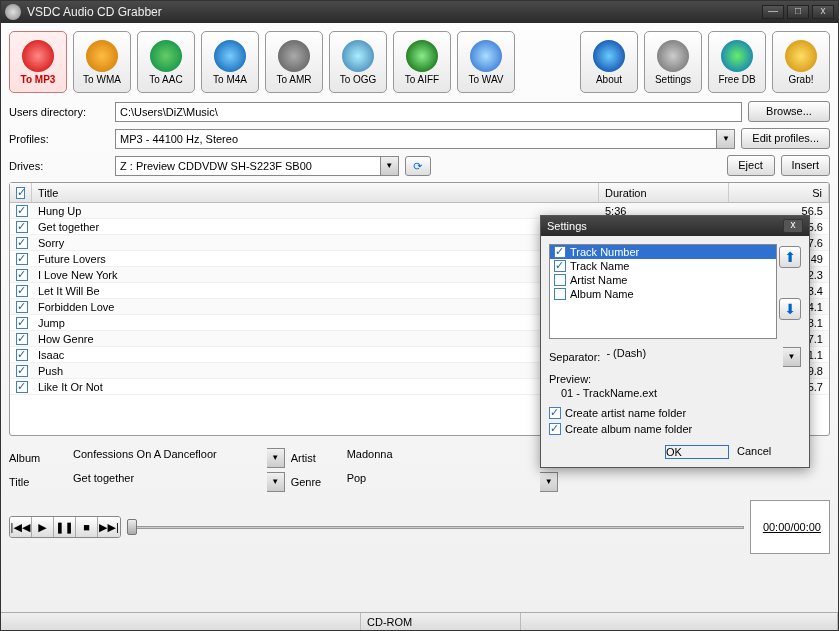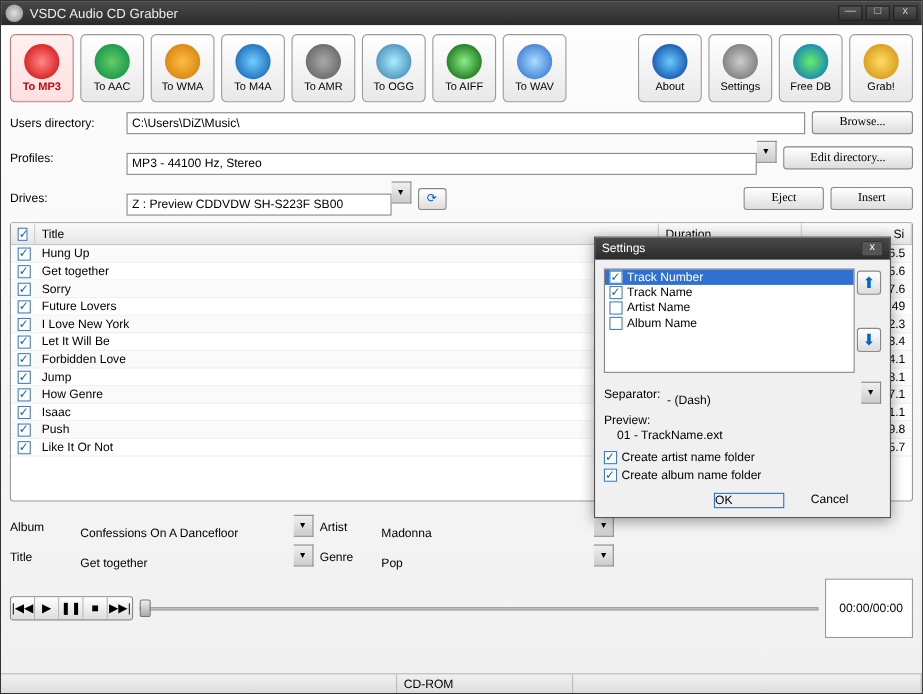--- a/index.html
+++ b/index.html
@@ -13,23 +13,23 @@
 .toolbar { display: flex; gap: 6px; margin-bottom: 8px; }
 .toolbtn { width: 58px; height: 62px; border: 1px solid #999; border-radius: 5px; background: linear-gradient(#fff,#e8e8e8); display: flex; flex-direction: column; align-items: center; justify-content: center; cursor: pointer; padding: 2px; }
 .toolbtn.selected { border: 1px solid #c77; background: linear-gradient(#fff0f0,#ffe0e0); }
 .toolbtn .ticon { width: 32px; height: 32px; border-radius: 50%; margin-bottom: 2px; }
 .toolbtn .tlabel { font-size: 10px; text-align: center; }
 .toolbtn.selected .tlabel { color: #c00; font-weight: bold; }
 .toolspacer { flex: 1; }
 .formrow { display: flex; align-items: center; margin-bottom: 6px; gap: 6px; }
 .formrow .lbl { width: 100px; }
 .formrow .field { flex: 1; height: 20px; border: 1px solid #888; background: #fff; padding: 2px 4px; display: flex; align-items: center; }
-.formrow .btn { height: 21px; padding: 0 24px; border: 1px solid #888; background: linear-gradient(#fff,#ddd); border-radius: 3px; cursor: pointer; min-width: 82px; text-align: center; line-height: 19px; font-family: Liberation Serif, serif; }
+.formrow .btn { height: 21px; padding: 0 10px; border: 1px solid #888; background: linear-gradient(#fff,#ddd); border-radius: 3px; cursor: pointer; min-width: 82px; text-align: center; line-height: 19px; }
 .combo { flex: 1; display: flex; }
-.combo .field { flex: 1; margin-top: 11px; }
+.combo .field { flex: 1; }
 .combo .dropbtn { width: 18px; height: 20px; border: 1px solid #888; border-left: none; background: linear-gradient(#f0f0f0,#ccc); text-align: center; line-height: 18px; cursor: pointer; font-size: 8px; }
 .refreshbtn { width: 26px; height: 20px; border: 1px solid #888; background: linear-gradient(#fff,#ddd); border-radius: 3px; cursor: pointer; text-align: center; line-height: 18px; color: #06c; }
 .btn.sm { min-width: 48px; }
 .trackpanel { border: 1px solid #999; background: #fff; border-radius: 3px; margin-top: 4px; }
 .trackhead { display: flex; background: linear-gradient(#fafafa,#e5e5e5); border-bottom: 1px solid #bbb; height: 20px; align-items: center; }
 .trackhead .th { padding: 0 6px; border-right: 1px solid #ccc; height: 100%; display: flex; align-items: center; }
 .th-chk { width: 22px; justify-content: center; }
 .th-title { flex: 1; }
 .th-dur { width: 130px; }
 .th-size { width: 100px; text-align: right; justify-content: flex-end; }
@@ -45,21 +45,21 @@
 .chk.checked::after { content: "✓"; position: absolute; left: 0; top: -2px; font-size: 11px; color: #2060a0; }
 .tagform { display: grid; grid-template-columns: 58px 1fr 50px 1fr 48px 1fr; gap: 4px 6px; margin-top: 12px; align-items: center; }
 .tagform .c { display: flex; }
 .playbar { display: flex; align-items: center; margin-top: 8px; gap: 6px; }
 .playbtns { display: flex; border: 1px solid #888; border-radius: 3px; overflow: hidden; }
 .pbtn { width: 22px; height: 20px; background: linear-gradient(#fff,#ddd); border-right: 1px solid #aaa; text-align: center; line-height: 20px; cursor: pointer; font-size: 11px; }
 .pbtn:last-child { border-right: none; }
 .slider { flex: 1; height: 20px; position: relative; display: flex; align-items: center; }
 .slider .track { height: 3px; background: #ccc; flex: 1; border: 1px solid #999; }
 .slider .thumb { width: 10px; height: 16px; background: linear-gradient(#eee,#aaa); border: 1px solid #777; position: absolute; left: 0; border-radius: 2px; }
-.timebox { border: 1px solid #999; padding: 20px 8px; background: #fff; min-width: 80px; text-align: right; }
+.timebox { border: 1px solid #999; padding: 20px 8px; background: #fff; min-width: 80px; text-align: right; text-decoration: underline; }
 .statusbar { height: 18px; background: linear-gradient(#f0f0f0,#ddd); border-top: 1px solid #aaa; display: flex; align-items: center; }
 .statusbar .cell { border-right: 1px solid #bbb; padding: 0 6px; height: 100%; display: flex; align-items: center; }
 .statusbar .spacer { flex: 1; }
 
 
 .dialog { position: absolute; left: 540px; top: 215px; width: 270px; border: 1px solid #555; background: #f0f0f0; box-shadow: 0 3px 12px rgba(0,0,0,0.4); z-index: 10; }
 .dtitle { background: linear-gradient(#4a4a4a,#2a2a2a); color: #fff; height: 20px; display: flex; align-items: center; padding: 0 6px; font-size: 11px; }
 .dtitle .dx { margin-left: auto; width: 20px; height: 14px; background: #555; border: 1px solid #333; text-align: center; line-height: 10px; cursor: pointer; font-size: 10px; border-radius: 2px; }
 .dbody { padding: 8px; }
 .dbody .dlabel { margin-bottom: 6px; }
@@ -67,21 +67,21 @@
 .dlist { flex: 1; border: 1px solid #888; background: #fff; height: 95px; }
 .ditem { display: flex; align-items: center; padding: 1px 4px; gap: 4px; }
 .ditem.sel { background: #3070d0; color: #fff; }
 .ditem.sel .chk { background: #fff; }
 .darrows { display: flex; flex-direction: column; gap: 30px; justify-content: flex-start; padding-top: 2px; }
 .darrow { width: 22px; height: 22px; border: 1px solid #888; background: linear-gradient(#fff,#ddd); border-radius: 3px; text-align: center; line-height: 20px; cursor: pointer; color: #06c; font-size: 14px; }
 .dsep { display: flex; align-items: center; gap: 6px; margin-top: 8px; }
 .dprev { margin-top: 6px; }
 .dprev .pv { padding: 2px 0 4px 12px; }
 .dchk { margin-top: 4px; display: flex; align-items: center; gap: 4px; }
-.dbtns { display: flex; justify-content: flex-end; gap: 24px; margin-top: 10px; }
+.dbtns { display: flex; justify-content: flex-end; gap: 8px; margin-top: 10px; }
 .dbtns .btn { min-width: 64px; }
 .dbtns .btn.primary { border: 1px solid #3070c0; }
 </style>
 </head>
 <body>
 
 <div class="window">
   <div class="titlebar">
     <div class="icon"></div>
     <div class="title">VSDC Audio CD Grabber</div>
@@ -89,26 +89,26 @@
     <div class="winbtn">□</div>
     <div class="winbtn">x</div>
   </div>
   <div class="content">
     <div class="toolbar" id="toolbar">
         <div class="toolbtn selected">
           <div class="ticon" style="background:radial-gradient(circle,#f88,#c00)"></div>
           <div class="tlabel">To MP3</div>
         </div>
         <div class="toolbtn">
+          <div class="ticon" style="background:radial-gradient(circle,#fb4,#c70)"></div>
+          <div class="tlabel">To WMA</div>
+        </div>
+        <div class="toolbtn">
           <div class="ticon" style="background:radial-gradient(circle,#6c6,#084)"></div>
           <div class="tlabel">To AAC</div>
-        </div>
-        <div class="toolbtn">
-          <div class="ticon" style="background:radial-gradient(circle,#fb4,#c70)"></div>
-          <div class="tlabel">To WMA</div>
         </div>
         <div class="toolbtn">
           <div class="ticon" style="background:radial-gradient(circle,#7cf,#05a)"></div>
           <div class="tlabel">To M4A</div>
         </div>
         <div class="toolbtn">
           <div class="ticon" style="background:radial-gradient(circle,#aaa,#555)"></div>
           <div class="tlabel">To AMR</div>
         </div>
         <div class="toolbtn">
@@ -146,21 +146,21 @@
       <div class="lbl">Users directory:</div>
       <div class="field">C:\Users\DiZ\Music\</div>
       <div class="btn">Browse...</div>
     </div>
     <div class="formrow">
       <div class="lbl">Profiles:</div>
       <div class="combo">
         <div class="field">MP3 - 44100 Hz, Stereo</div>
         <div class="dropbtn">▼</div>
       </div>
-      <div class="btn">Edit directory...</div>
+      <div class="btn">Edit profiles...</div>
     </div>
     <div class="formrow">
       <div class="lbl">Drives:</div>
       <div class="combo" style="max-width:500px">
         <div class="field">Z : Preview CDDVDW SH-S223F  SB00</div>
         <div class="dropbtn">▼</div>
       </div>
       <div class="refreshbtn">⟳</div>
       <div style="flex:1"></div>
       <div class="btn sm">Eject</div>

